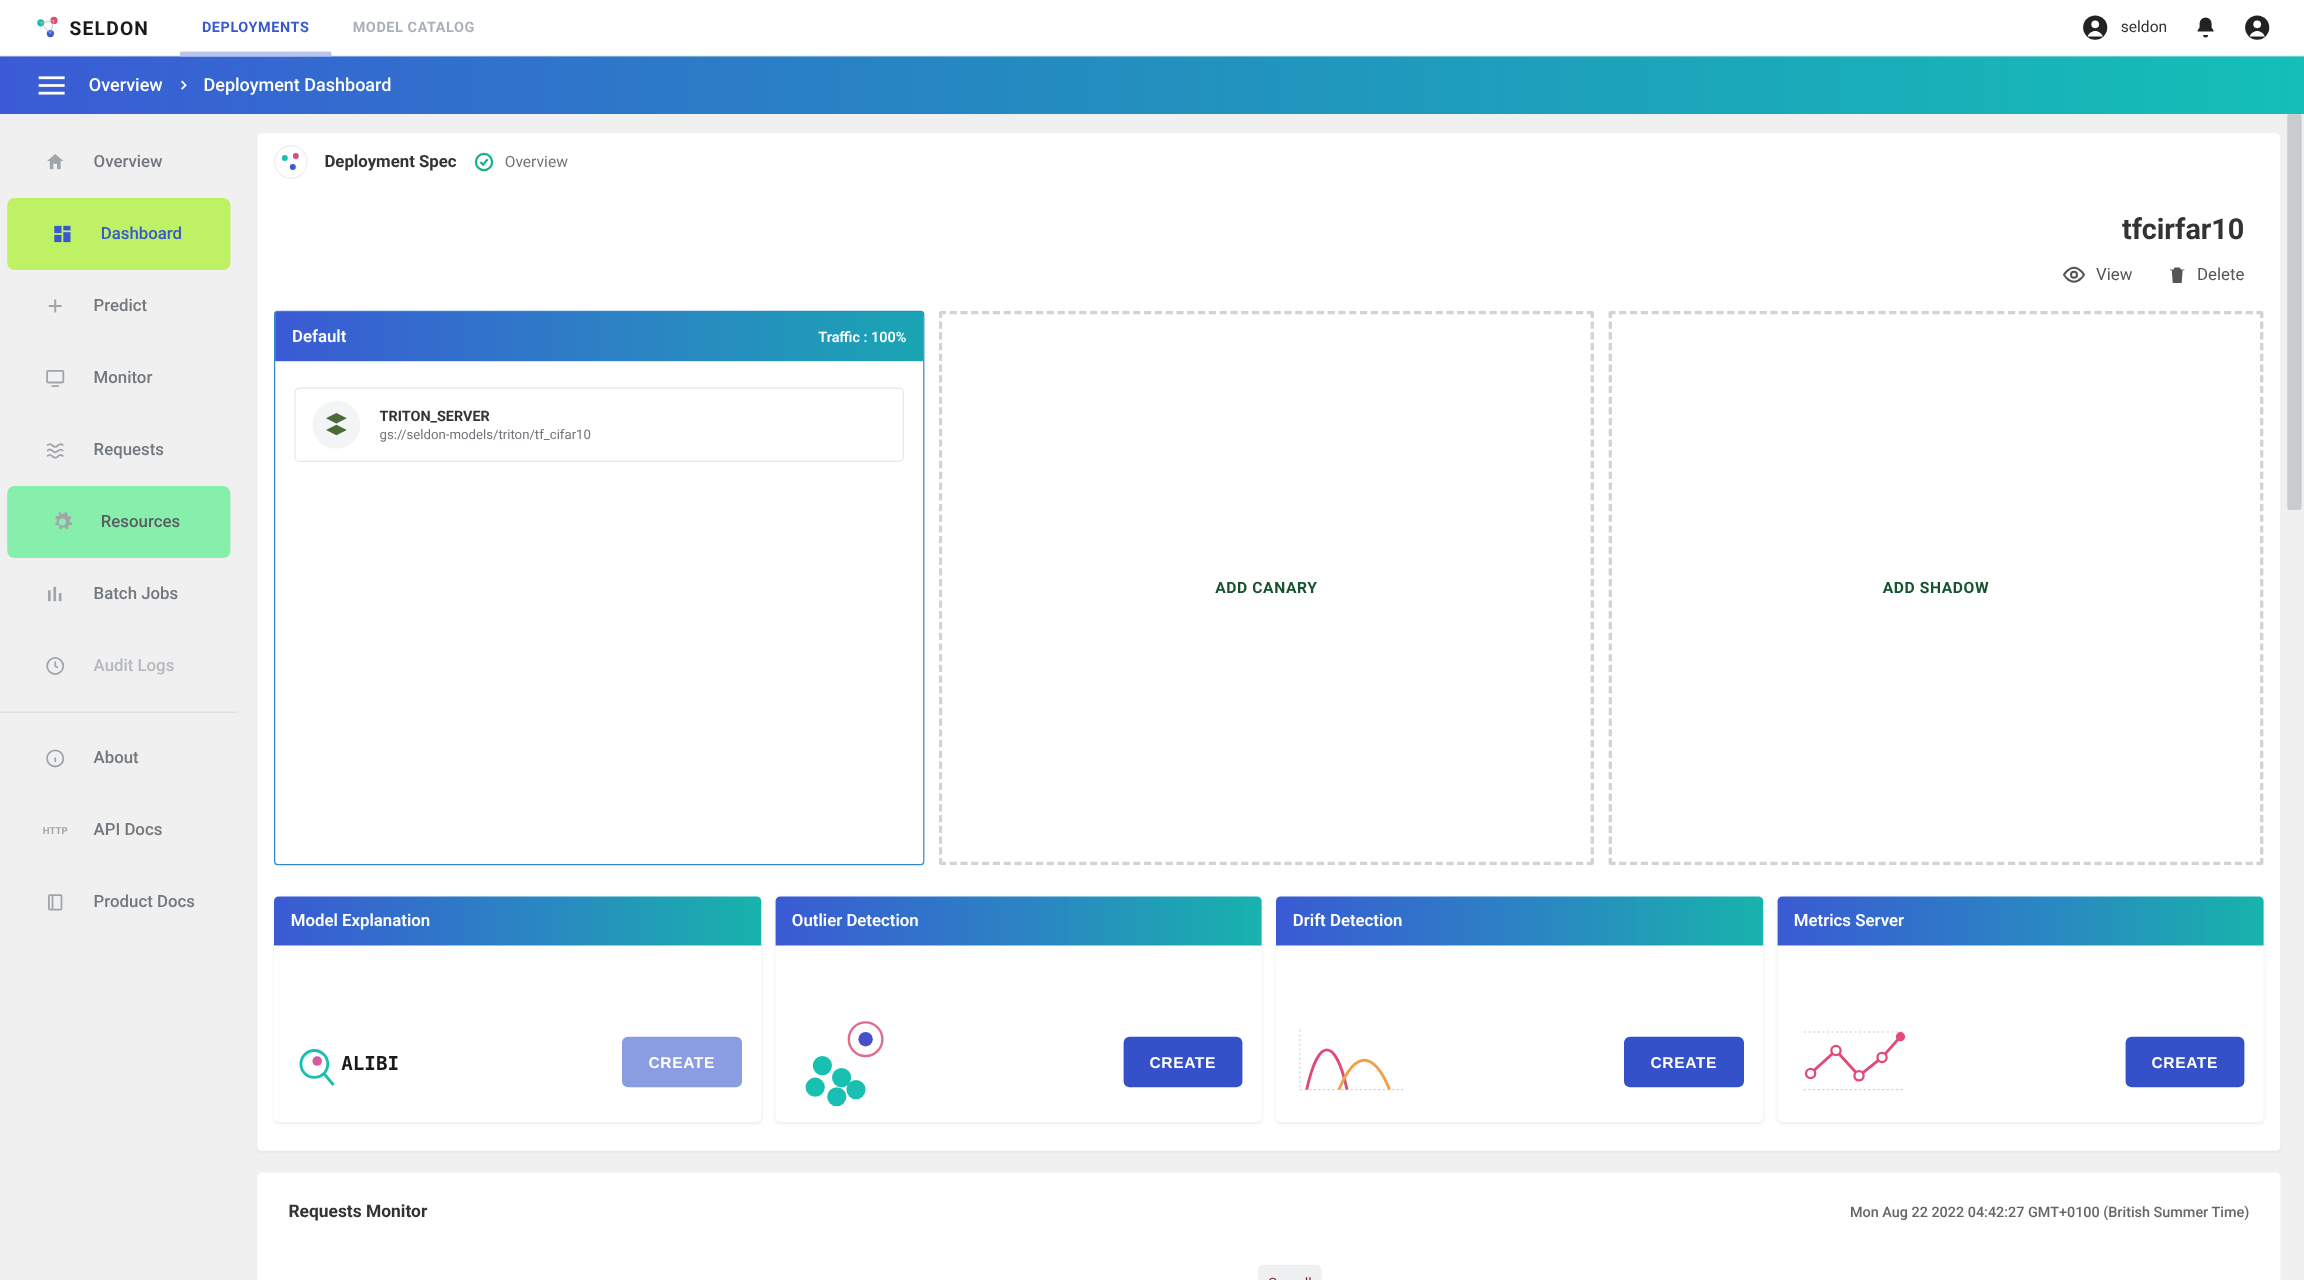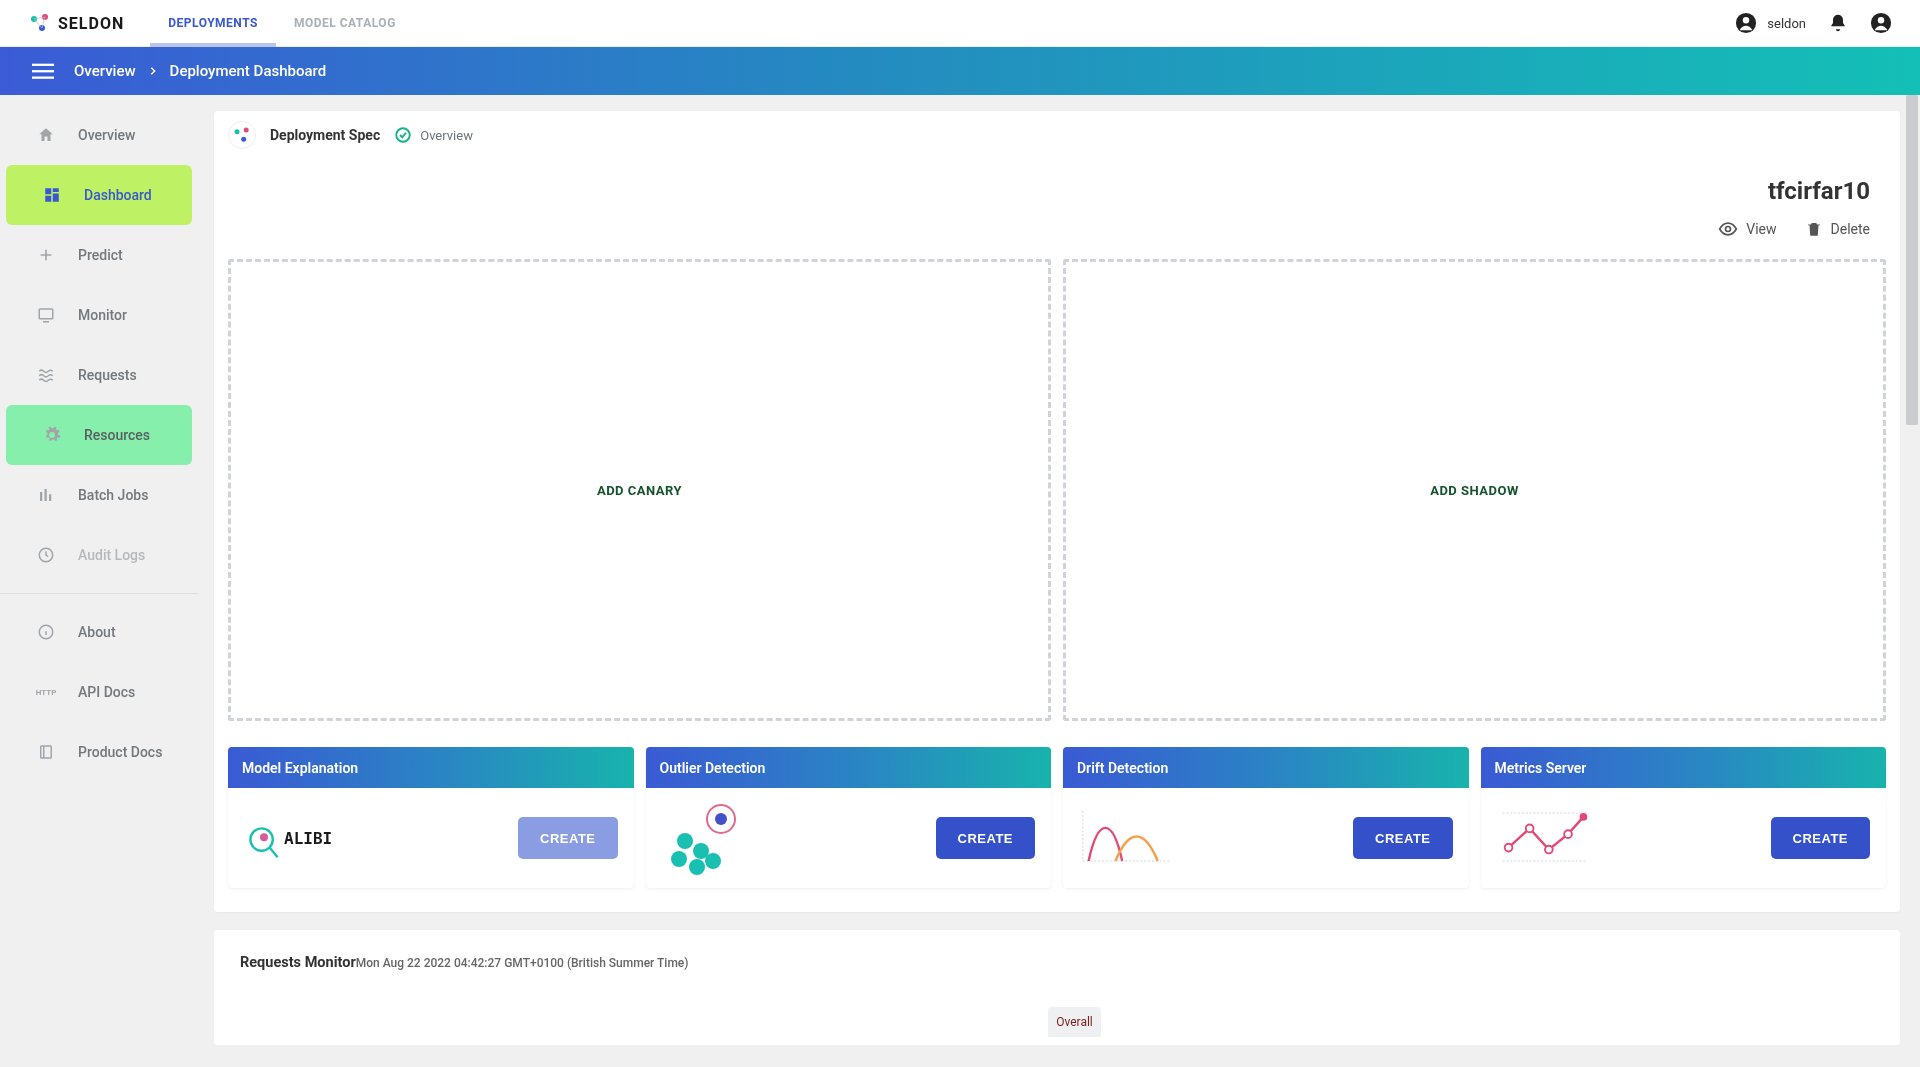--- a/index.html
+++ b/index.html
@@ -179,20 +179,21 @@
   background: linear-gradient(90deg, #3a5ad4 0%, #2a87c2 55%, #18b3ac 100%);
   color:#fff;
   display:flex; align-items:center; padding:0 14px;
   font-weight:600; font-size:14px;
   border-radius:4px 4px 0 0;
 }
 .feature-card .fc-body {
   height: 100px;
   display:flex; align-items:center; justify-content:space-between;
   padding: 0 16px;
+  margin-top: 47px;
 }
 .fc-icon { width:96px; height:64px; display:flex; align-items:center; justify-content:center; }
 .create-btn {
   background:#3551c9;
   color:#fff;
   height:42px;
   padding:0 22px;
   border:none;
   border-radius:5px;
   font-size:13px;
@@ -204,21 +205,21 @@
   background:#8a9ce2;
 }
 
 
 .monitor-card {
   background:#fff;
   border-radius:4px;
   margin: 0 8px 0 16px;
   padding: 24px 26px 8px 26px;
 }
-.monitor-header { display:flex; align-items:center; }
+.monitor-header { display:flex; justify-content:space-between; align-items:center; }
 .monitor-title { font-weight:700; font-size:14.5px; color:#333; }
 .monitor-date { font-size:12px; color:#666; font-weight:500; }
 .monitor-tabs { display:flex; justify-content:center; margin-top:36px; }
 .monitor-tab { background:#eef0f2; padding:8px 8px; border-radius:4px 4px 0 0; font-size:12px; color:#7f1d1d; cursor:pointer;margin-left:35px; }
 
 
 .rightbar {
   position:fixed;
   right:0; top:95px;
   width:16px;
@@ -422,20 +423,37 @@
       </div>
       <div class="action">
         <svg width="18" height="18" viewBox="0 0 24 24" fill="#555">
               <path d="M6 7h12l-1 14H7L6 7zm3-3h6l1 2H8l1-2zM4 6h16v1H4z"></path>
             </svg>
         <span>Delete</span>
       </div>
     </div>
 
     <div class="predictor-row">
+      <div class="predictor-card filled">
+        <div class="pc-header">
+          <span>Default</span>
+          <span class="pc-traffic">Traffic : 100%</span>
+        </div>
+        <div class="model-chip">
+          <span class="model-thumb">
+            <svg width="26" height="26" viewBox="0 0 24 24">
+                  <path fill="#4a6a3a" d="M12 3l8 4-8 4-8-4 8-4zm0 9l8 4-8 4-8-4 8-4z"></path>
+                </svg>
+          </span>
+          <div>
+            <div class="model-name">TRITON_SERVER</div>
+            <div class="model-path">gs://seldon-models/triton/tf_cifar10</div>
+          </div>
+        </div>
+      </div>
       <div class="predictor-card placeholder">
         <span>ADD CANARY</span>
       </div>
       <div class="predictor-card placeholder">
         <span>ADD SHADOW</span>
       </div>
     </div>
 
     <div class="feature-row">
       <div class="feature-card">

